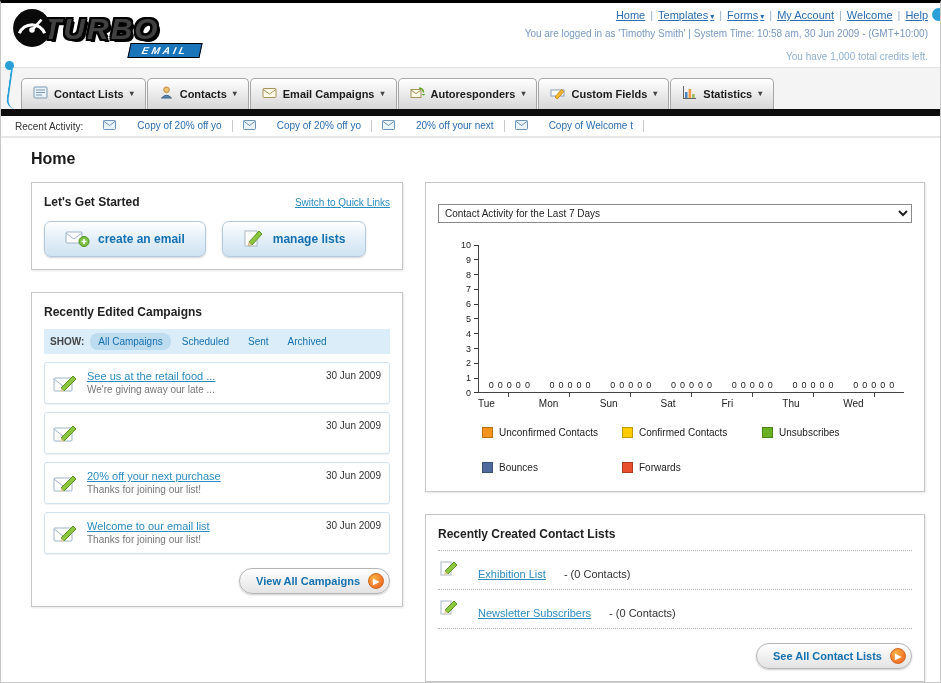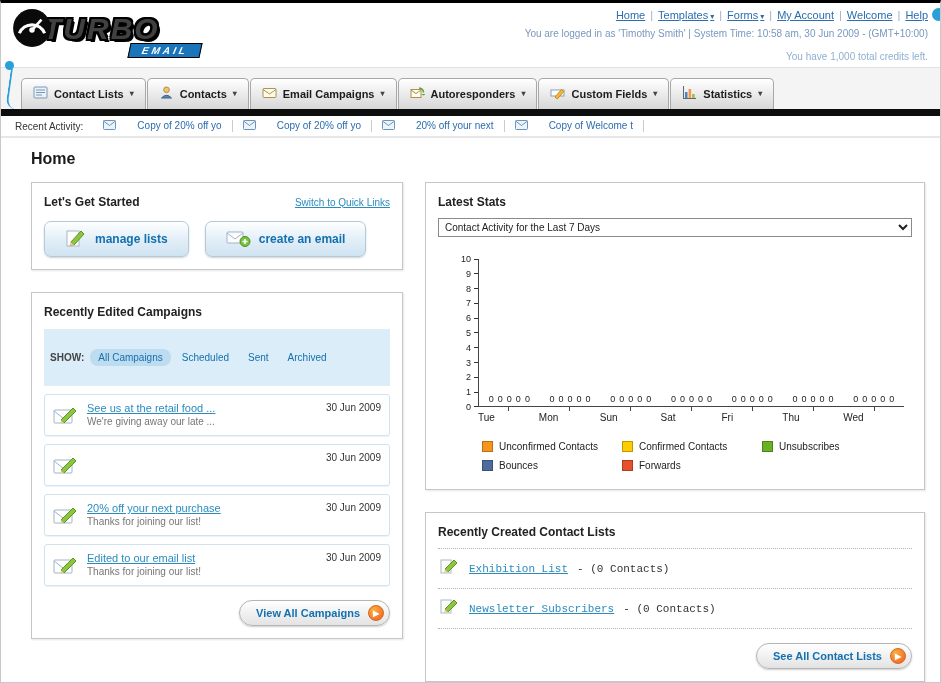--- a/index.html
+++ b/index.html
@@ -64,21 +64,21 @@
   
   .gs-head { display:flex; justify-content:space-between; align-items:center; }
   .link-blue { color:#2a8bbf; font-size:10px; text-decoration:underline; cursor:pointer; }
   .gs-buttons { display:flex; gap:16px; margin-top:12px; }
   .action-btn { display:flex; align-items:center; gap:8px; padding:6px 20px; cursor:pointer;
     background:linear-gradient(#feffff,#e3eff8 50%,#cfe3f1); border:1px solid #b3cadd;
     border-radius:7px; box-shadow:0 1px 2px rgba(0,0,0,0.18), inset 0 1px 0 #fff; }
   .action-btn b { color:#1470af; font-size:12px; }
 
   
-  .tabbar { display:flex; align-items:center; gap:3px; background:#daedf9; padding:20px 6px;
+  .tabbar { display:flex; align-items:center; gap:3px; background:#daedf9; padding:4px 6px;
     margin-top:10px; font-size:10px; }
   .show-label { font-weight:bold; color:#444; margin-right:3px; }
   .ctab { padding:3px 8px; color:#1470af; cursor:pointer; border-radius:8px; }
   .ctab.active { background:#bedcf0; }
   .campaign { display:flex; align-items:flex-start; gap:8px; border:1px solid #d2e3f0;
     border-radius:3px; margin-top:8px; padding:7px 8px; cursor:pointer;
     box-shadow:0 1px 1px rgba(0,0,0,0.06); }
   .campaign .c-icon { flex:none; margin-top:2px; }
   .c-text { display:flex; flex-direction:column; gap:2px; }
   .c-title { color:#2a8bbf; font-size:11px; text-decoration:underline; }
@@ -102,28 +102,28 @@
   .ytick { height:0; display:flex; align-items:center; justify-content:flex-end; font-size:9px;
     color:#222; }
   .ytick .tickmark { width:4px; height:1px; background:#333; margin-left:3px; }
   .plot { flex:1; border-left:1px solid #444; border-bottom:1px solid #444; position:relative; }
   .groups-vals { position:absolute; left:0; right:0; bottom:2px; display:flex; }
   .gvals { flex:1; display:flex; justify-content:center; gap:4px; font-size:9px; color:#222; }
   .x-labels { display:flex; margin-left:26px; }
   .xlab { flex:1; font-size:10px; color:#222; padding-top:5px; position:relative; }
   .xlab::before { content:""; position:absolute; top:0; left:50%; width:1px; height:4px;
     background:#444; }
-  .legend { display:flex; flex-wrap:wrap; row-gap:8px; margin:18px 0 6px 44px; width:430px; }
+  .legend { display:flex; flex-wrap:wrap; row-gap:24px; margin:18px 0 6px 44px; width:430px; }
   .leg-item { width:140px; display:flex; align-items:center; gap:6px; font-size:10px; color:#222; }
   .leg-swatch { width:11px; height:11px; flex:none; border:1px solid rgba(0,0,0,0.25); }
 
   
   .cl-title { border-bottom:1px dotted #b5b5b5; padding-bottom:9px; }
-  .cl-item { display:flex; align-items:center; gap:9px; padding:9px 2px;
-    border-bottom:1px dotted #b5b5b5; cursor:pointer;font-family:Liberation Mono, monospace; }
+  .cl-item { display:flex; align-items:flex-end; gap:18px; padding:9px 2px;
+    border-bottom:1px dotted #b5b5b5; cursor:pointer; }
   .cl-link { color:#2a8bbf; font-size:11px; text-decoration:underline; }
   .cl-detail { font-size:11px; color:#333; }
 </style>
 </head>
 <body>
 
 <div class="page">
 
   <div class="header">
     <div class="logo">
@@ -262,39 +262,39 @@
       <div class="left-col">
 
         <div class="panel">
           <div class="gs-head">
             <span class="panel-title">Let's Get Started</span>
             <a class="link-blue">Switch to Quick Links</a>
           </div>
           <div class="gs-buttons">
             <div class="action-btn">
               <span>
-                <svg width="22" height="20" viewBox="0 0 22 20">
-                    <rect x="2" y="3" width="12" height="15" fill="#fdfdfd" stroke="#aab8c4"></rect>
-                    <path d="M6 14 L16 3 L19 6 L9 17 Z" fill="#8cc63f" stroke="#5e9422"></path>
-                    <path d="M6 14 L9 17 L5 18 Z" fill="#e8cf9a" stroke="#b59a5e" stroke-width="0.5"></path>
-                  </svg>
-              </span>
-              <b>manage lists</b>
-            </div>
-            <div class="action-btn">
-              <span>
                 <svg width="25" height="19" viewBox="0 0 25 19">
                     <rect x="1" y="3" width="16" height="11" rx="1" fill="#fdfdfd" stroke="#9db4c8"></rect>
                     <path d="M1 4 L9 10 L17 4" fill="none" stroke="#9db4c8"></path>
                     <circle cx="19" cy="12.5" r="5" fill="#7ac143" stroke="#4e8f1e"></circle>
                     <path d="M19 10 v5 M16.5 12.5 h5" stroke="#fff" stroke-width="1.6"></path>
                   </svg>
               </span>
               <b>create an email</b>
             </div>
+            <div class="action-btn">
+              <span>
+                <svg width="22" height="20" viewBox="0 0 22 20">
+                    <rect x="2" y="3" width="12" height="15" fill="#fdfdfd" stroke="#aab8c4"></rect>
+                    <path d="M6 14 L16 3 L19 6 L9 17 Z" fill="#8cc63f" stroke="#5e9422"></path>
+                    <path d="M6 14 L9 17 L5 18 Z" fill="#e8cf9a" stroke="#b59a5e" stroke-width="0.5"></path>
+                  </svg>
+              </span>
+              <b>manage lists</b>
+            </div>
           </div>
         </div>
 
         <div class="panel">
           <div class="panel-title">Recently Edited Campaigns</div>
           <div class="tabbar">
             <span class="show-label">SHOW:</span>
             <a class="ctab active">All Campaigns</a>
             <a class="ctab">Scheduled</a>
             <a class="ctab">Sent</a>
@@ -348,39 +348,38 @@
           <div class="campaign">
             <span class="c-icon">
               <svg width="26" height="22" viewBox="0 0 26 22">
                   <rect x="1" y="6" width="18" height="13" rx="1" fill="#fff" stroke="#9db4c8"></rect>
                   <path d="M1 7 L10 14 L19 7" fill="none" stroke="#9db4c8"></path>
                   <path d="M8 16 L20 4 L23 7 L11 19 Z" fill="#8cc63f" stroke="#5e9422"></path>
                   <path d="M8 16 L11 19 L7.5 19.8 Z" fill="#e8cf9a"></path>
                 </svg>
             </span>
             <span class="c-text">
-              <a class="c-title">Edited to our email list</a>
+              <a class="c-title">Welcome to our email list</a>
               <span class="c-sub">Thanks for joining our list!</span>
             </span>
             <span class="c-date">30 Jun 2009</span>
           </div>
 
           <div class="btn-row">
             <div class="pill-btn">
               <span>View All Campaigns</span>
               <span class="orange-circle">▶</span>
             </div>
           </div>
         </div>
       </div>
 
       <div class="right-col">
 
         <div class="panel">
-          <div class="panel-title">Latest Stats</div>
           <select class="stats-select">
             <option>Contact Activity for the Last 7 Days</option>
           </select>
 
           <div class="chart">
             <div class="chart-body">
               <div class="y-axis">
                   <div class="ytick">
                     <span>10</span>
                     <span class="tickmark"></span>

